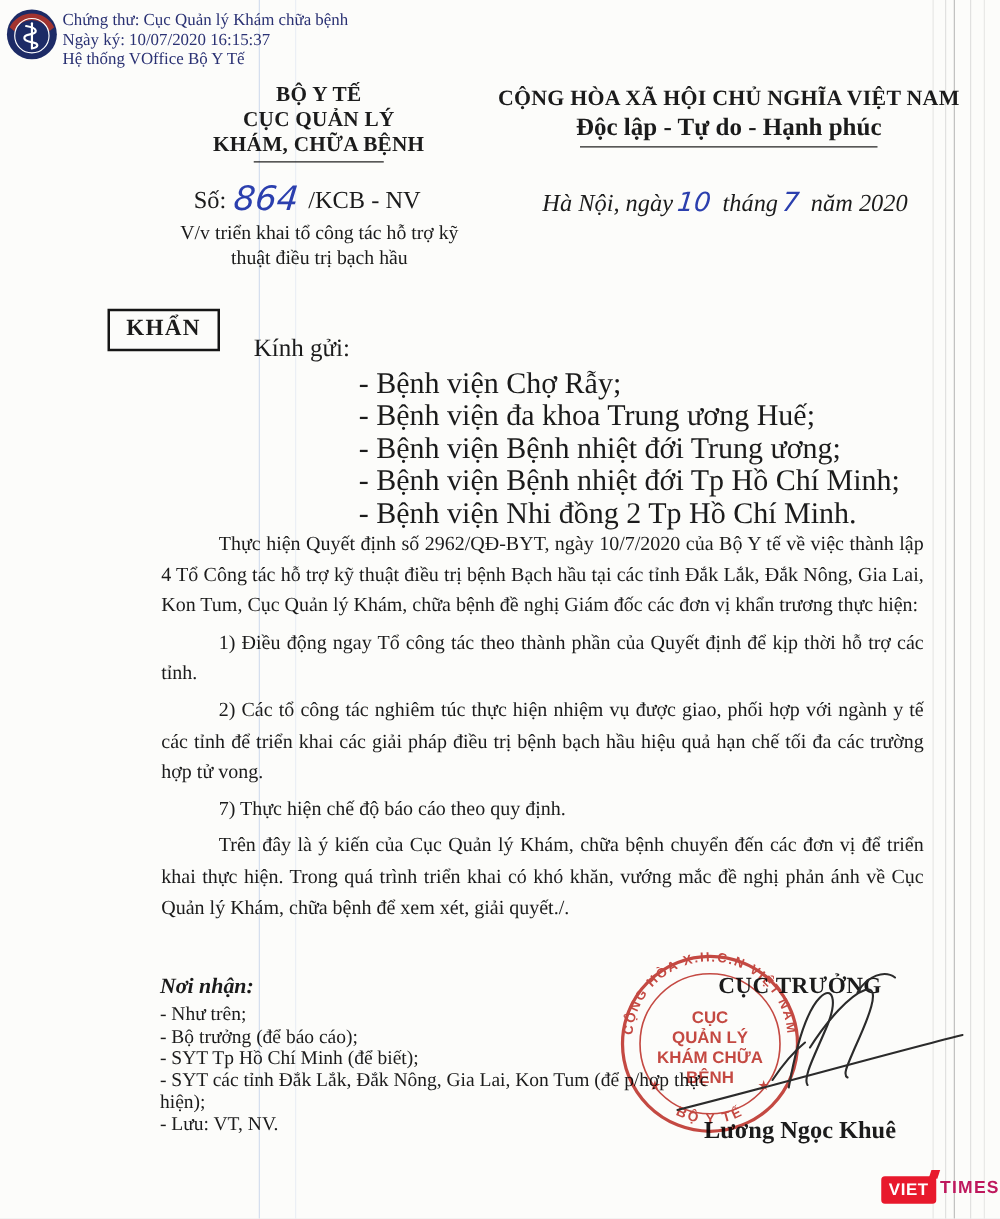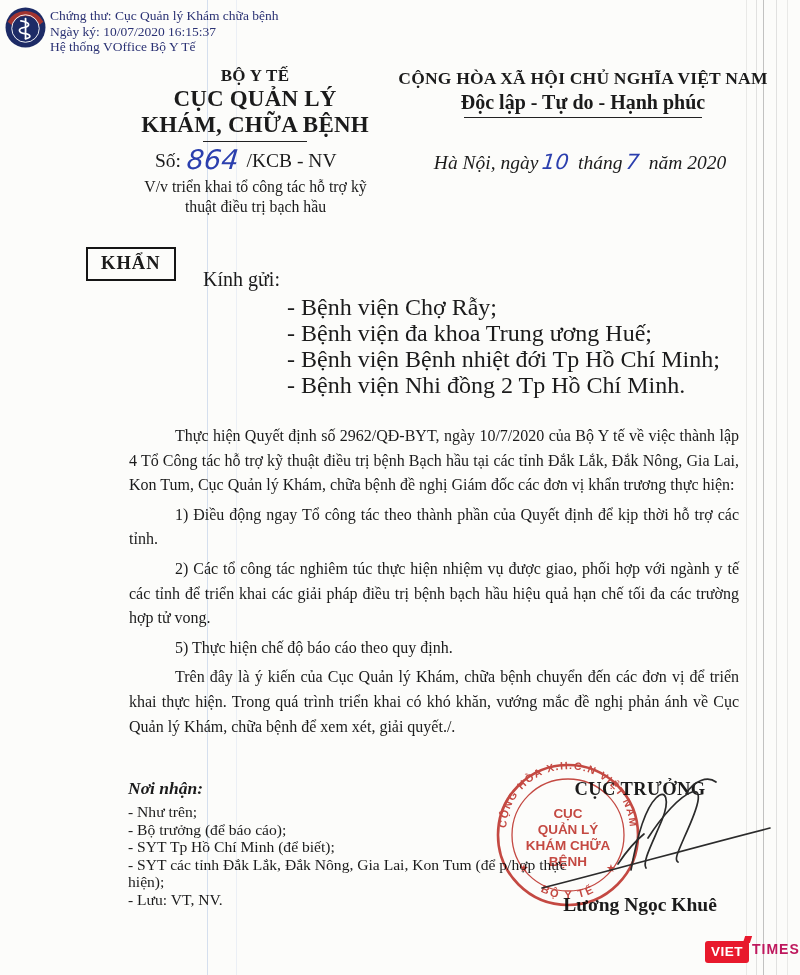--- a/index.html
+++ b/index.html
@@ -18,21 +18,21 @@
   .scan-gray-4{left:776px;background:rgba(120,120,120,.20);}
   .scan-gray-5{left:787px;background:rgba(120,120,120,.14);}
 
   
   .cert{position:absolute;left:50px;top:8px;line-height:15.5px;font-size:13.5px;color:#2a3173;}
   .emblem{position:absolute;left:5px;top:7px;width:41px;height:41px;}
 
   
   .agency{position:absolute;left:140px;top:66px;width:230px;text-align:center;font-weight:bold;}
   .agency .l1{font-size:17px;letter-spacing:.3px;}
-  .agency .l2,.agency .l3{font-size:23px;letter-spacing:.2px;}
+  .agency .l2,.agency .l3{font-size:17px;letter-spacing:.2px;}
   .agency-rule{margin:3px auto 0;width:104px;border-bottom:1.6px solid #222;}
   .national{position:absolute;left:378px;top:68px;width:410px;text-align:center;font-weight:bold;}
   .national .l1{font-size:17.5px;letter-spacing:.2px;}
   .national .l2{font-size:20px;margin-top:2px;}
   .national-rule{margin:3px auto 0;width:238px;border-bottom:1.8px solid #222;}
 
   .doc-number{position:absolute;left:155px;top:148px;font-size:19.5px;white-space:nowrap;}
   .handwriting{font-family:"DejaVu Sans", sans-serif;color:#2b3fae;font-style:italic;display:inline-block;transform:skewX(-6deg);}
   .hw-num{font-size:27px;line-height:20px;margin:0 8px 0 6px;position:relative;top:2px;}
   .subject{position:absolute;left:128px;top:177px;width:255px;text-align:center;font-size:15.8px;line-height:19.5px;}
@@ -114,29 +114,30 @@
   <div class="place-date">
     <span>Hà Nội, ngày</span><span class="handwriting hw-day">10</span> <span>tháng</span><span class="handwriting hw-month">7</span> <span>năm 2020</span>
   </div>
 
   <div class="urgent-box">KHẨN</div>
 
   <div class="salutation">Kính gửi:</div>
   <div class="recipients">
     <div class="recipient">- Bệnh viện Chợ Rẫy;</div>
     <div class="recipient">- Bệnh viện đa khoa Trung ương Huế;</div>
+    <div class="recipient">- Bệnh viện Bệnh nhiệt đới Trung ương;</div>
     <div class="recipient">- Bệnh viện Bệnh nhiệt đới Tp Hồ Chí Minh;</div>
     <div class="recipient">- Bệnh viện Nhi đồng 2 Tp Hồ Chí Minh.</div>
   </div>
 
   <div class="body-block">
     <p>Thực hiện Quyết định số 2962/QĐ-BYT, ngày 10/7/2020 của Bộ Y tế về việc thành lập 4 Tổ Công tác hỗ trợ kỹ thuật điều trị bệnh Bạch hầu tại các tỉnh Đắk Lắk, Đắk Nông, Gia Lai, Kon Tum, Cục Quản lý Khám, chữa bệnh đề nghị Giám đốc các đơn vị khẩn trương thực hiện:</p>
     <p>1) Điều động ngay Tổ công tác theo thành phần của Quyết định để kịp thời hỗ trợ các tỉnh.</p>
     <p>2) Các tổ công tác nghiêm túc thực hiện nhiệm vụ được giao, phối hợp với ngành y tế các tỉnh để triển khai các giải pháp điều trị bệnh bạch hầu hiệu quả hạn chế tối đa các trường hợp tử vong.</p>
-    <p>5) Thực hiện chế độ báo cáo theo quy định.</p>
+    <p>7) Thực hiện chế độ báo cáo theo quy định.</p>
     <p>Trên đây là ý kiến của Cục Quản lý Khám, chữa bệnh chuyển đến các đơn vị để triển khai thực hiện. Trong quá trình triển khai có khó khăn, vướng mắc đề nghị phản ánh về Cục Quản lý Khám, chữa bệnh để xem xét, giải quyết./.</p>
   </div>
 
   <div class="noi-nhan">
     <div class="label">Nơi nhận:</div>
     <div class="item">- Như trên;</div>
     <div class="item">- Bộ trưởng (để báo cáo);</div>
     <div class="item">- SYT Tp Hồ Chí Minh (để biết);</div>
     <div class="item">- SYT các tỉnh Đắk Lắk, Đắk Nông, Gia Lai, Kon Tum (để p/hợp thực hiện);</div>
     <div class="item">- Lưu: VT, NV.</div>

